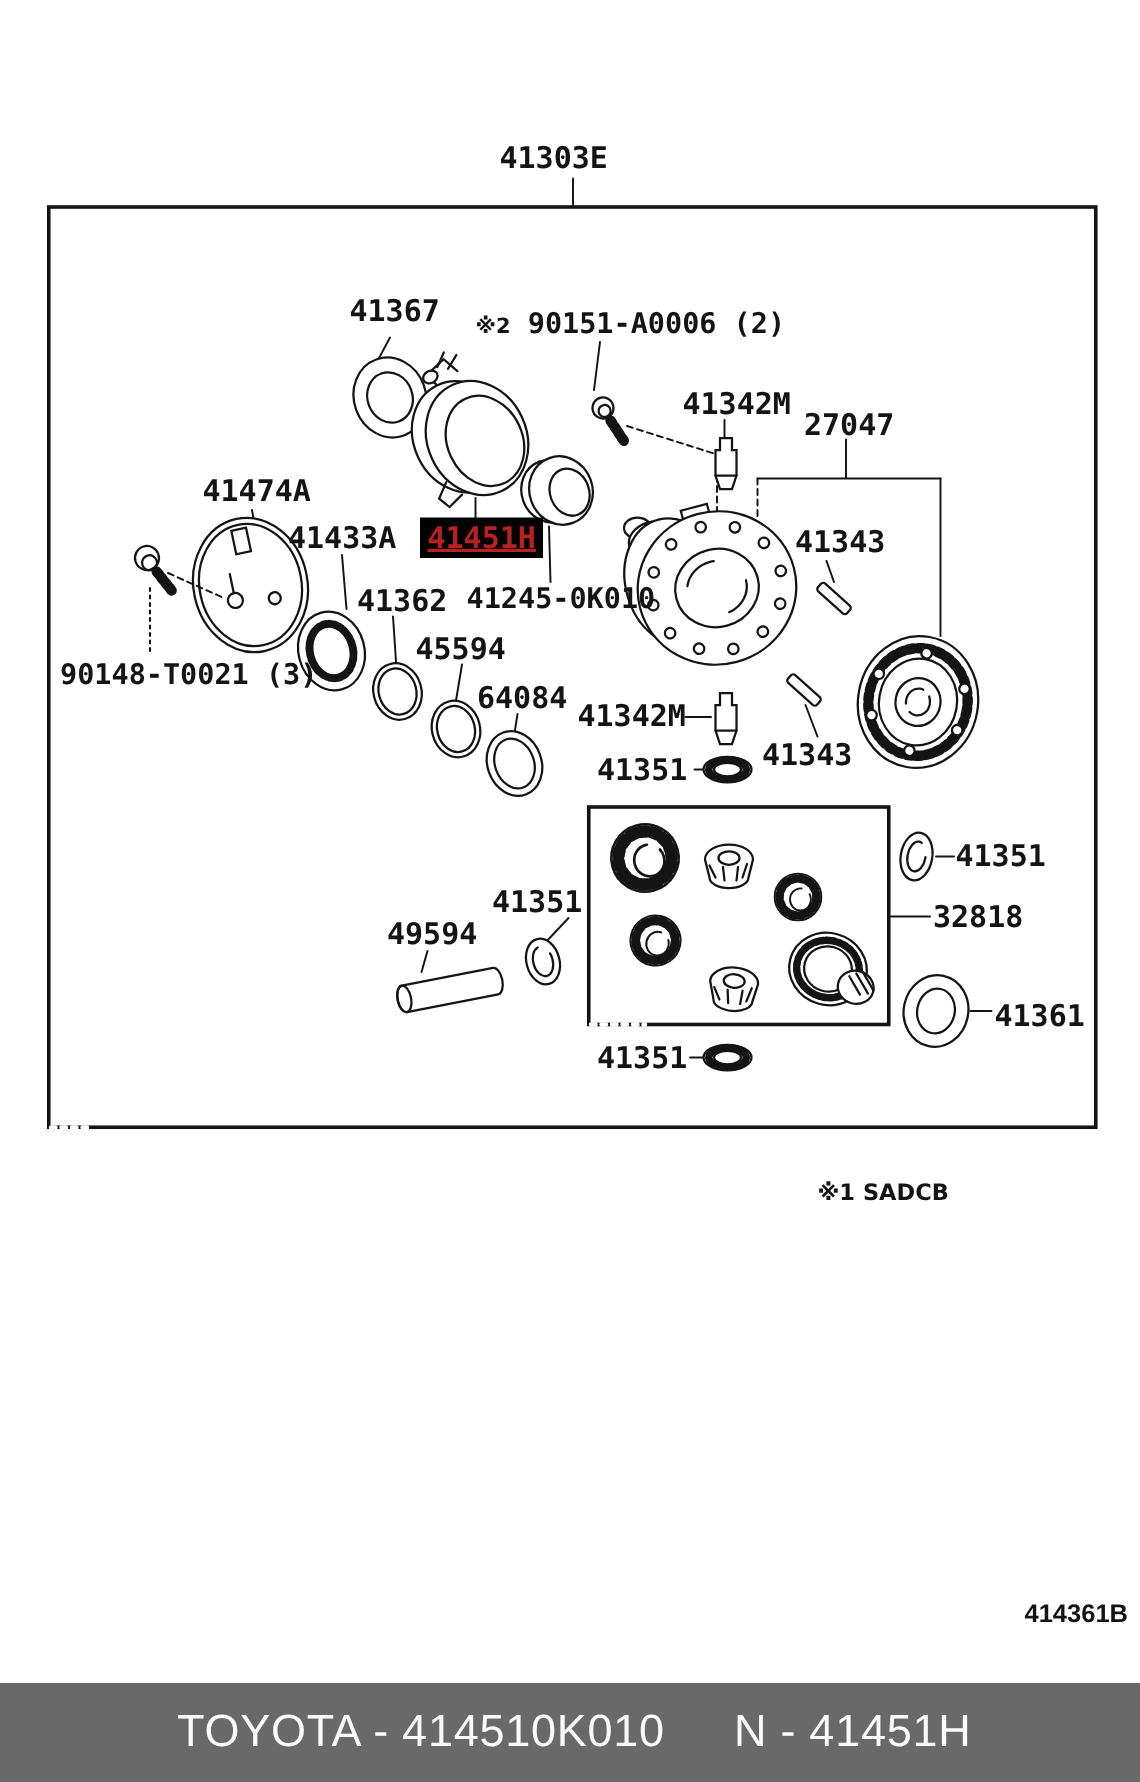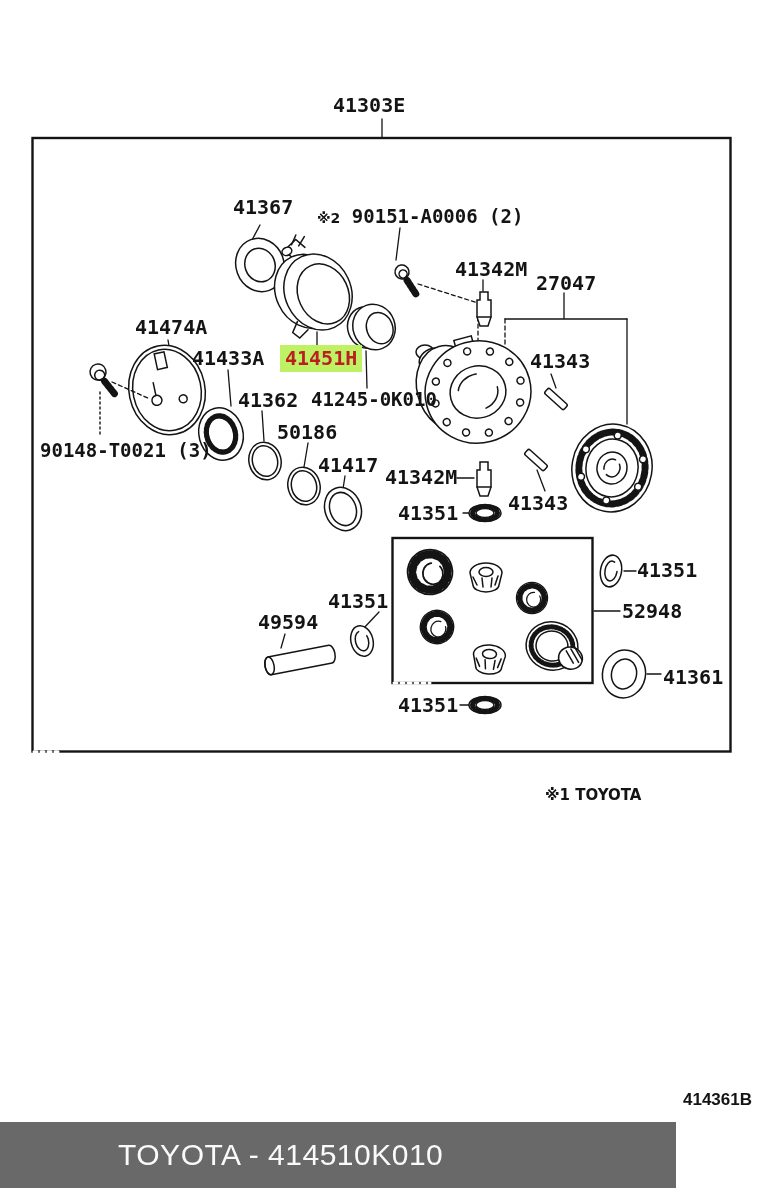--- a/index.html
+++ b/index.html
@@ -13,24 +13,24 @@
   svg .d43{stroke-dasharray:4,3;}
   svg .dot{stroke-dasharray:2,3;stroke-width:1.4;}
   svg .teeth{stroke-dasharray:3.5,3;stroke-width:7;}
   svg .ribs{stroke-dasharray:2,2;stroke-width:5;}
   svg .thread{stroke-dasharray:2.5,2;stroke-width:7;}
   svg .wmask{stroke:#fff;stroke-width:3;stroke-dasharray:3,4;}
   .plabel{position:absolute;font:bold 20px "DejaVu Sans Mono",monospace;color:#141414;
           white-space:nowrap;line-height:1;}
   .plabel.sm{font-size:19px;}
   .mark{font:bold 14px "DejaVu Sans",sans-serif;}
-  .hl{background:#bef264;color:#bb2020;padding:3px 5px 4px;}
+  .hl{background:#000000;color:#bb2020;padding:3px 5px 4px;text-decoration:underline;}
   .note{position:absolute;font:bold 15px "DejaVu Sans",sans-serif;color:#141414;white-space:nowrap;}
   .figcode{position:absolute;font:bold 17px "Liberation Sans",sans-serif;color:#141414;}
-  .footer{position:absolute;left:0;top:1122px;width:676px;height:66px;background:#696969;
+  .footer{position:absolute;left:0;top:1122px;width:760px;height:66px;background:#696969;
           display:flex;align-items:center;}
   .footer span{font:30px "Liberation Sans",sans-serif;color:#fafafa;letter-spacing:.5px;white-space:nowrap;}
   .footer .f1{margin-left:118px;}
   .footer .f2{margin-left:46px;}
 </style>
 </head>
 <body>
 
 <div id="page">
 
@@ -262,35 +262,36 @@
   <div class="plabel" style="left:233px;top:197px;">41367</div>
   <div class="plabel" style="left:455px;top:259px;">41342M</div>
   <div class="plabel" style="left:536px;top:273px;">27047</div>
   <div class="plabel" style="left:135px;top:317px;">41474A</div>
   <div class="plabel" style="left:192px;top:348px;">41433A</div>
   <div class="plabel hl" style="left:280px;top:345px;">41451H</div>
   <div class="plabel" style="left:238px;top:390px;">41362</div>
   <div class="plabel sm" style="left:311px;top:390px;">41245-0K010</div>
   <div class="plabel" style="left:530px;top:351px;">41343</div>
   <div class="plabel sm" style="left:40px;top:441px;text-align:right;">90148-T0021 (3)</div>
-  <div class="plabel" style="left:277px;top:422px;">50186</div>
-  <div class="plabel" style="left:318px;top:455px;">41417</div>
+  <div class="plabel" style="left:277px;top:422px;">45594</div>
+  <div class="plabel" style="left:318px;top:455px;">64084</div>
   <div class="plabel" style="left:385px;top:467px;">41342M</div>
   <div class="plabel" style="left:398px;top:503px;">41351</div>
   <div class="plabel" style="left:508px;top:493px;">41343</div>
   <div class="plabel" style="left:637px;top:560px;">41351</div>
-  <div class="plabel" style="left:622px;top:601px;">52948</div>
+  <div class="plabel" style="left:622px;top:601px;">32818</div>
   <div class="plabel" style="left:328px;top:591px;">41351</div>
   <div class="plabel" style="left:258px;top:612px;">49594</div>
   <div class="plabel" style="left:663px;top:667px;">41361</div>
   <div class="plabel" style="left:398px;top:695px;">41351</div>
 
   <div class="note" style="left:545px;top:786px;">
-    <span>※1</span> <span>TOYOTA</span>
+    <span>※1</span> <span>SADCB</span>
   </div>
 
-  <div class="figcode" style="right:8px;top:1090px;">414361B</div>
+  <div class="figcode" style="right:8px;top:1066px;">414361B</div>
 
   <div class="footer">
     <span class="f1">TOYOTA - 414510K010</span>
+    <span class="f2">N - 41451H</span>
   </div>
 
 </div>
 
 </body></html>

